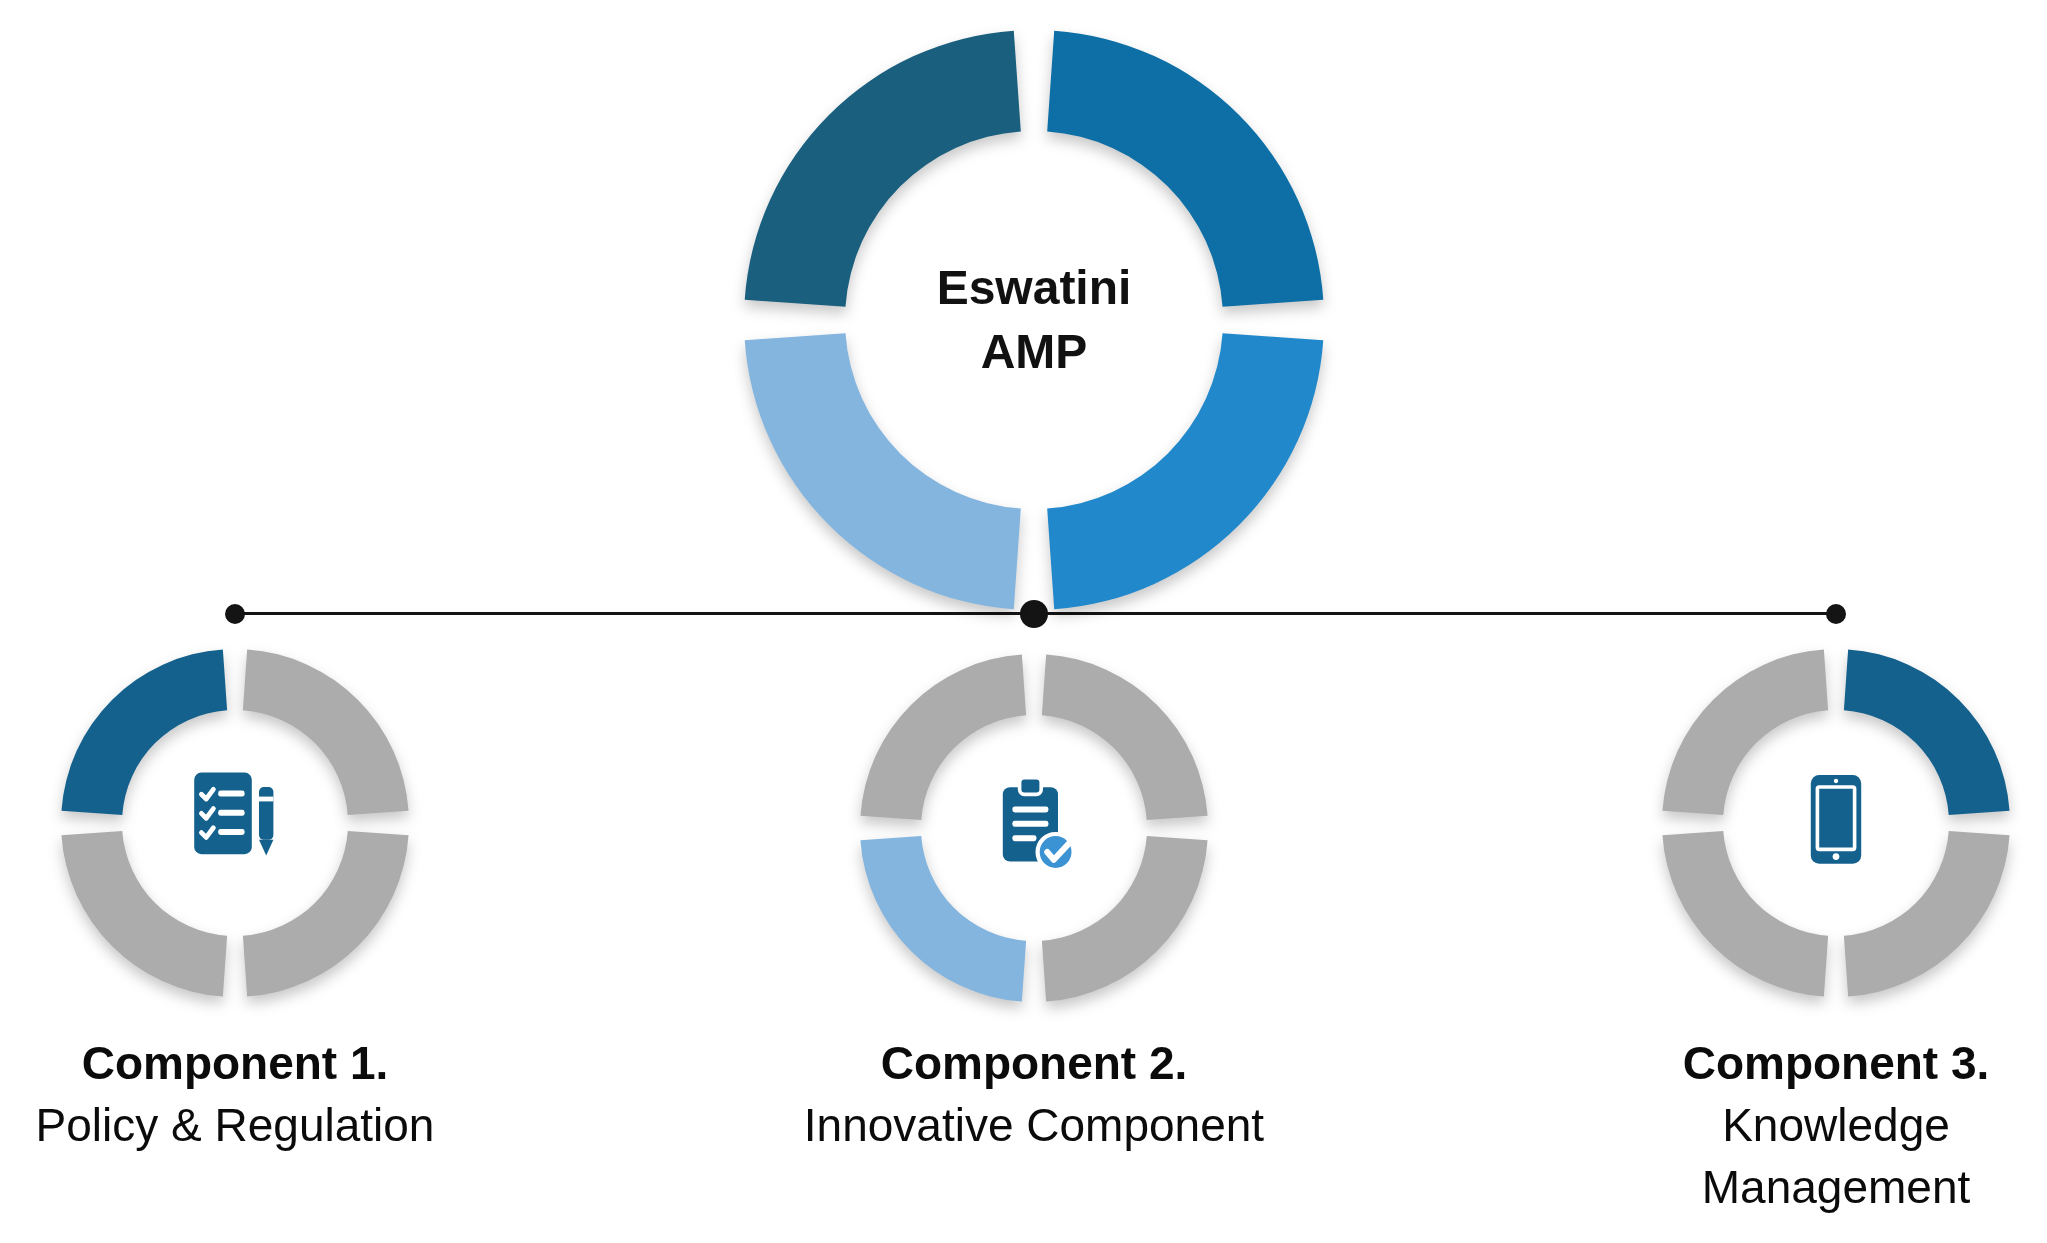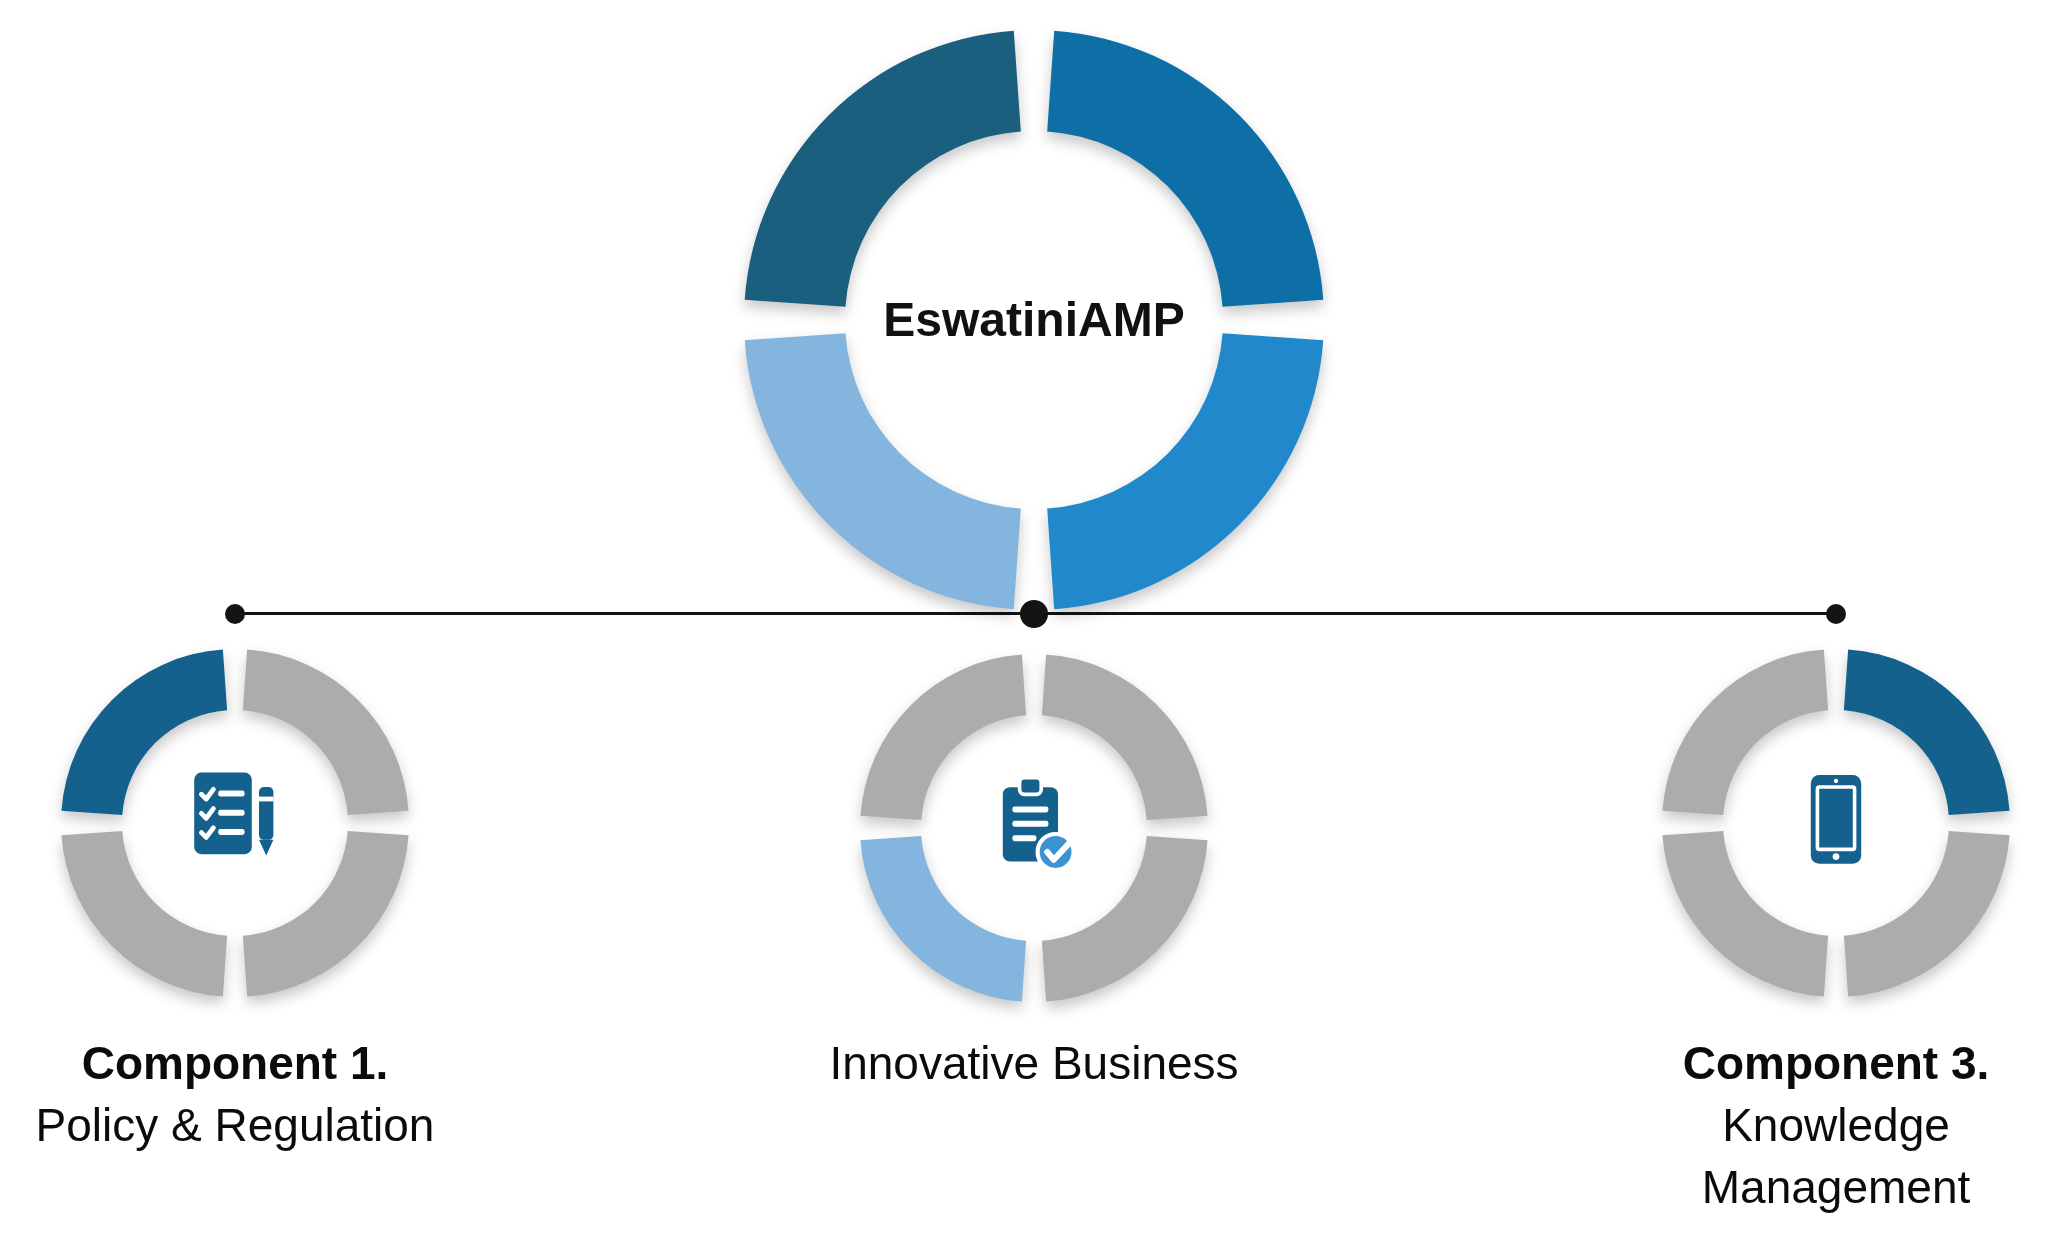--- a/index.html
+++ b/index.html
@@ -14,21 +14,21 @@
   
   .ring { position:absolute; filter: drop-shadow(0 7px 7px rgba(0,0,0,0.22)); }
   .hub-ring   { left:724px;  top:10px;  }
   .comp1-ring { left:52px;   top:640px; }
   .comp2-ring { left:851px;  top:645px; }
   .comp3-ring { left:1653px; top:640px; }
 
   
   .hub-label {
     position:absolute; left:724px; top:10px; width:620px; height:620px;
-    display:flex; flex-direction:row; align-items:center; justify-content:center;
+    display:flex; flex-direction:column; align-items:center; justify-content:center;
     font-weight:700; font-size:48px; line-height:64px; color:#111111;
   }
 
   
   .connector-line { position:absolute; left:235px; top:612px; width:1601px; height:3px; background:var(--line-color,#141414); }
   .dot { position:absolute; border-radius:50%; background:var(--line-color,#141414); }
   .dot-left   { left:225px;  top:604px; width:20px; height:20px; }
   .dot-center { left:1020px; top:600px; width:28px; height:28px; }
   .dot-right  { left:1826px; top:604px; width:20px; height:20px; }
 
@@ -121,21 +121,22 @@
       <circle cx="50" cy="78" r="2.8" fill="#ffffff"></circle>
       <circle cx="50" cy="15" r="1.8" fill="#ffffff"></circle>
     </svg>
   </div>
 
   <div class="comp-label comp-label-1">
     <div class="heading">Component 1.</div>
     <div class="sub">Policy &amp; Regulation</div>
   </div>
   <div class="comp-label comp-label-2">
-    <div class="sub">Innovative Business</div>
+    <div class="heading">Component 2.</div>
+    <div class="sub">Innovative Component</div>
   </div>
   <div class="comp-label comp-label-3">
     <div class="heading">Component 3.</div>
     <div class="sub">Knowledge</div>
     <div class="sub">Management</div>
   </div>
 
 </div>
 
 </body></html>

